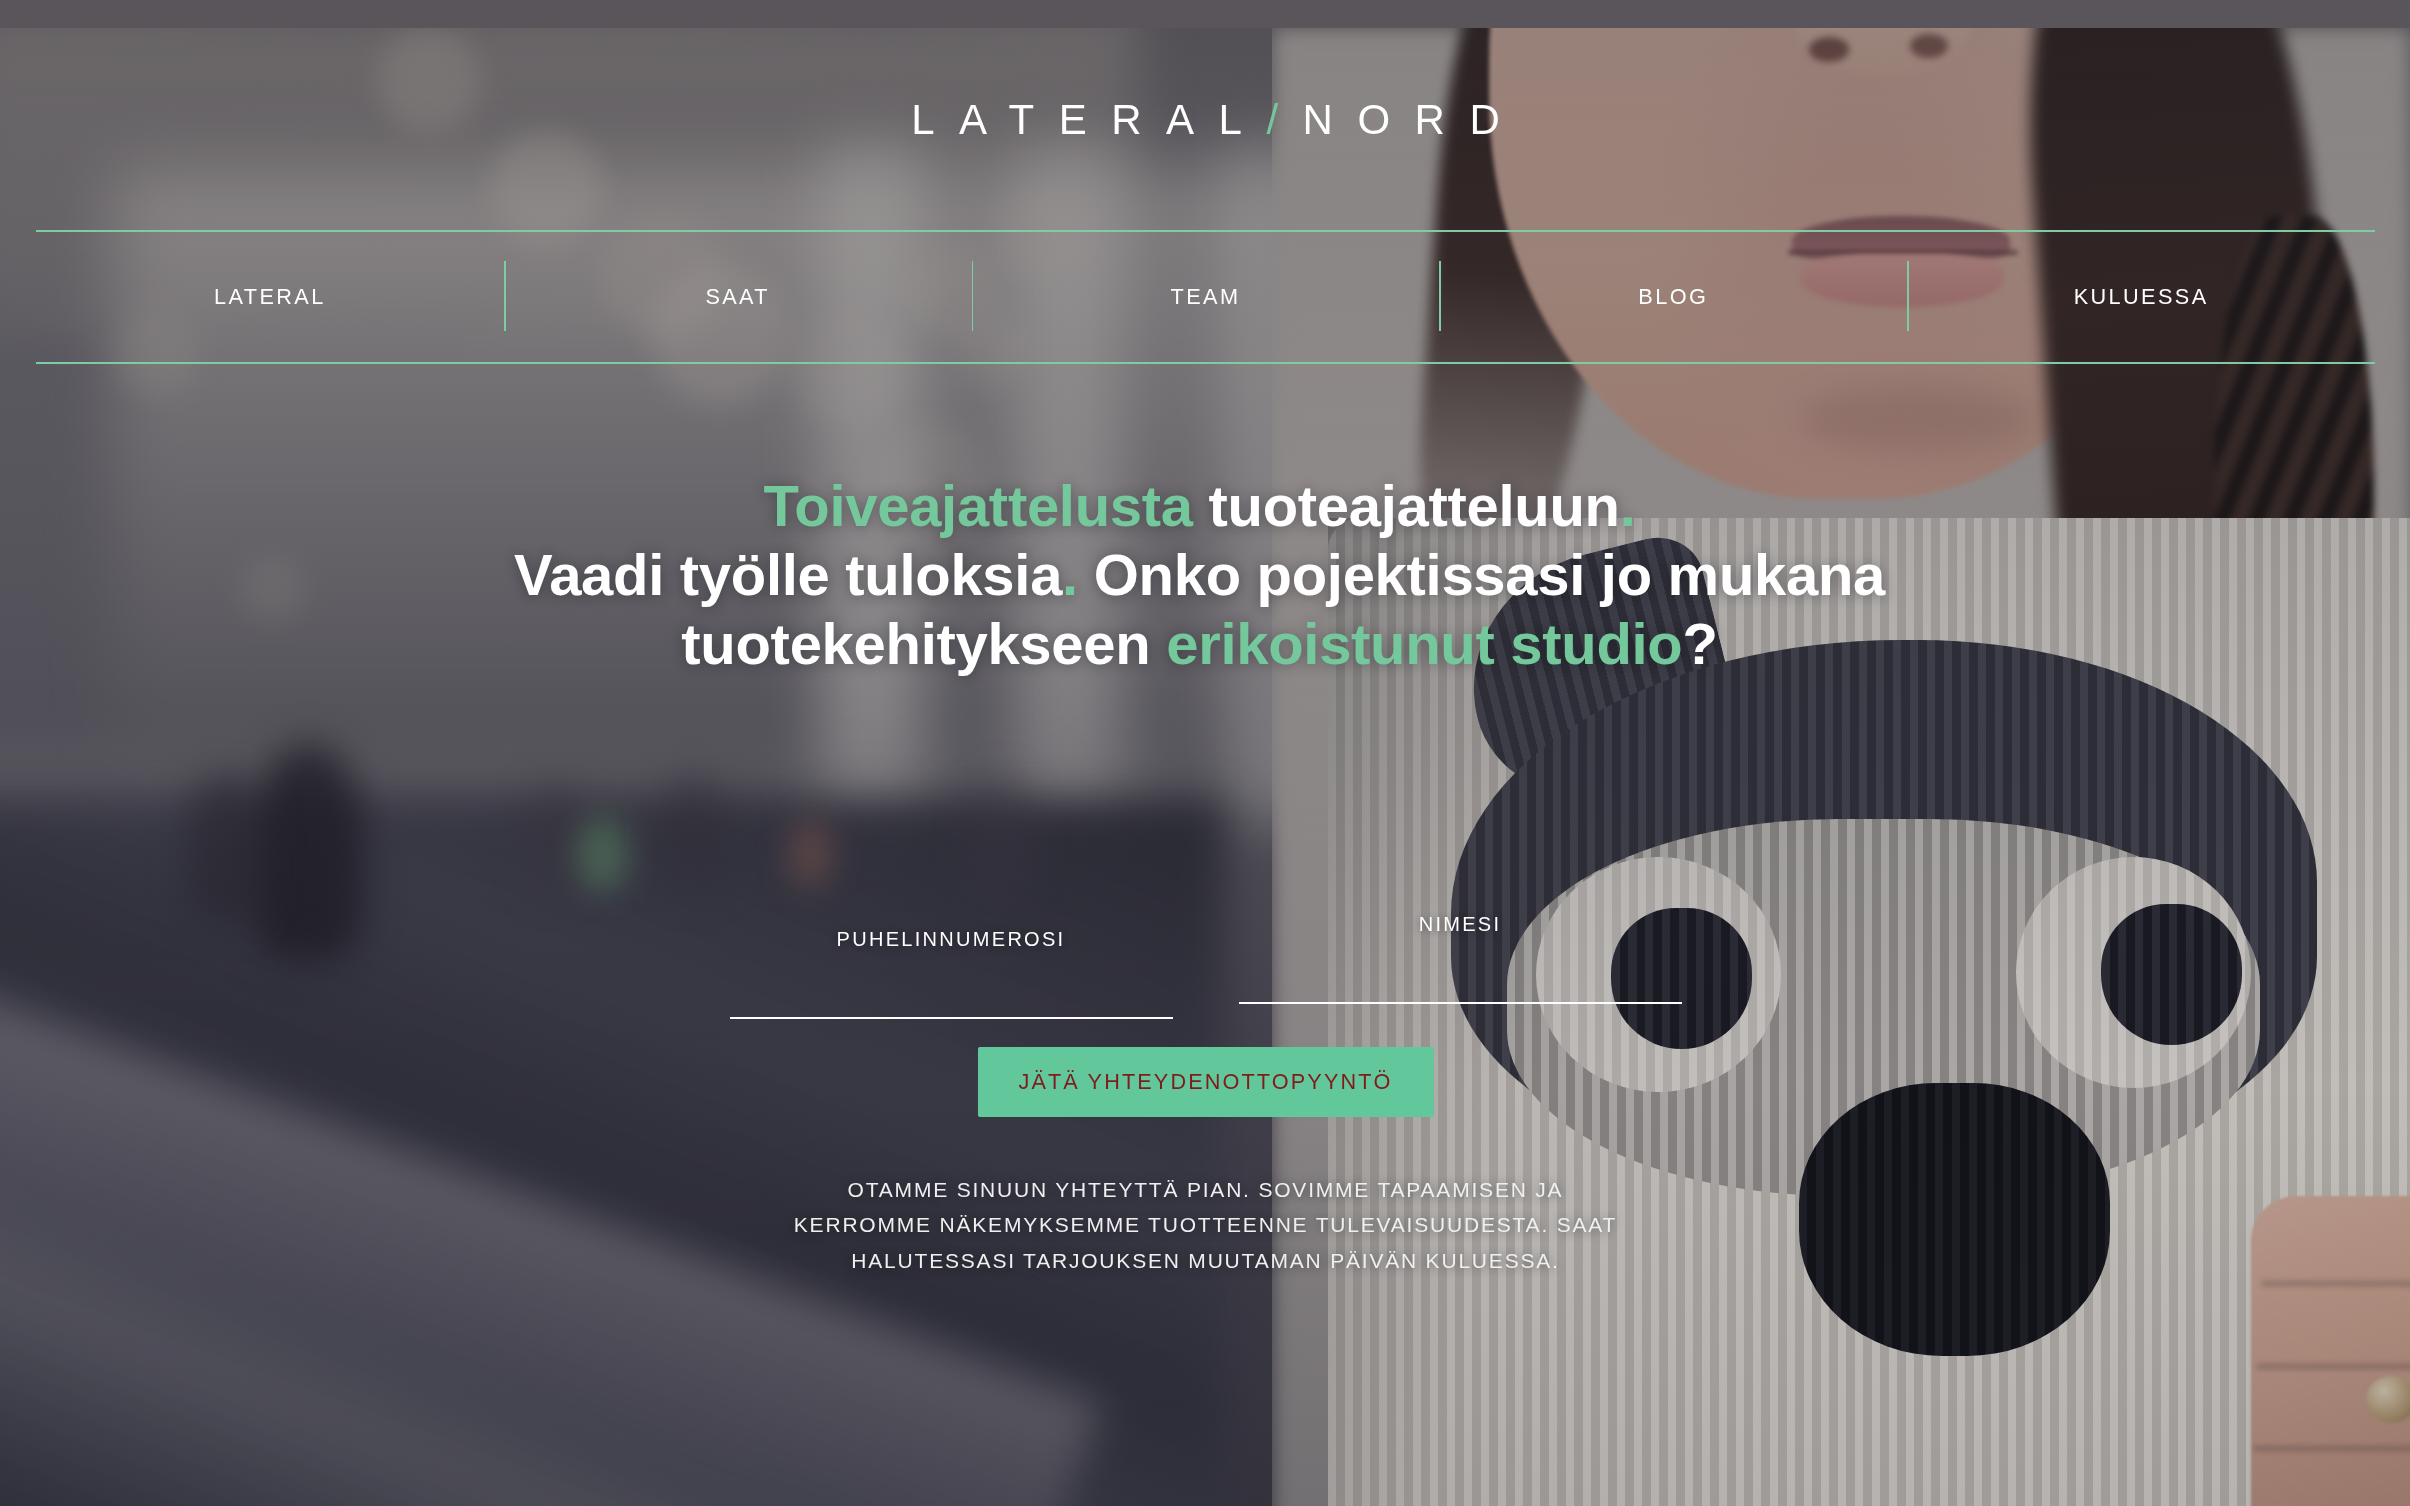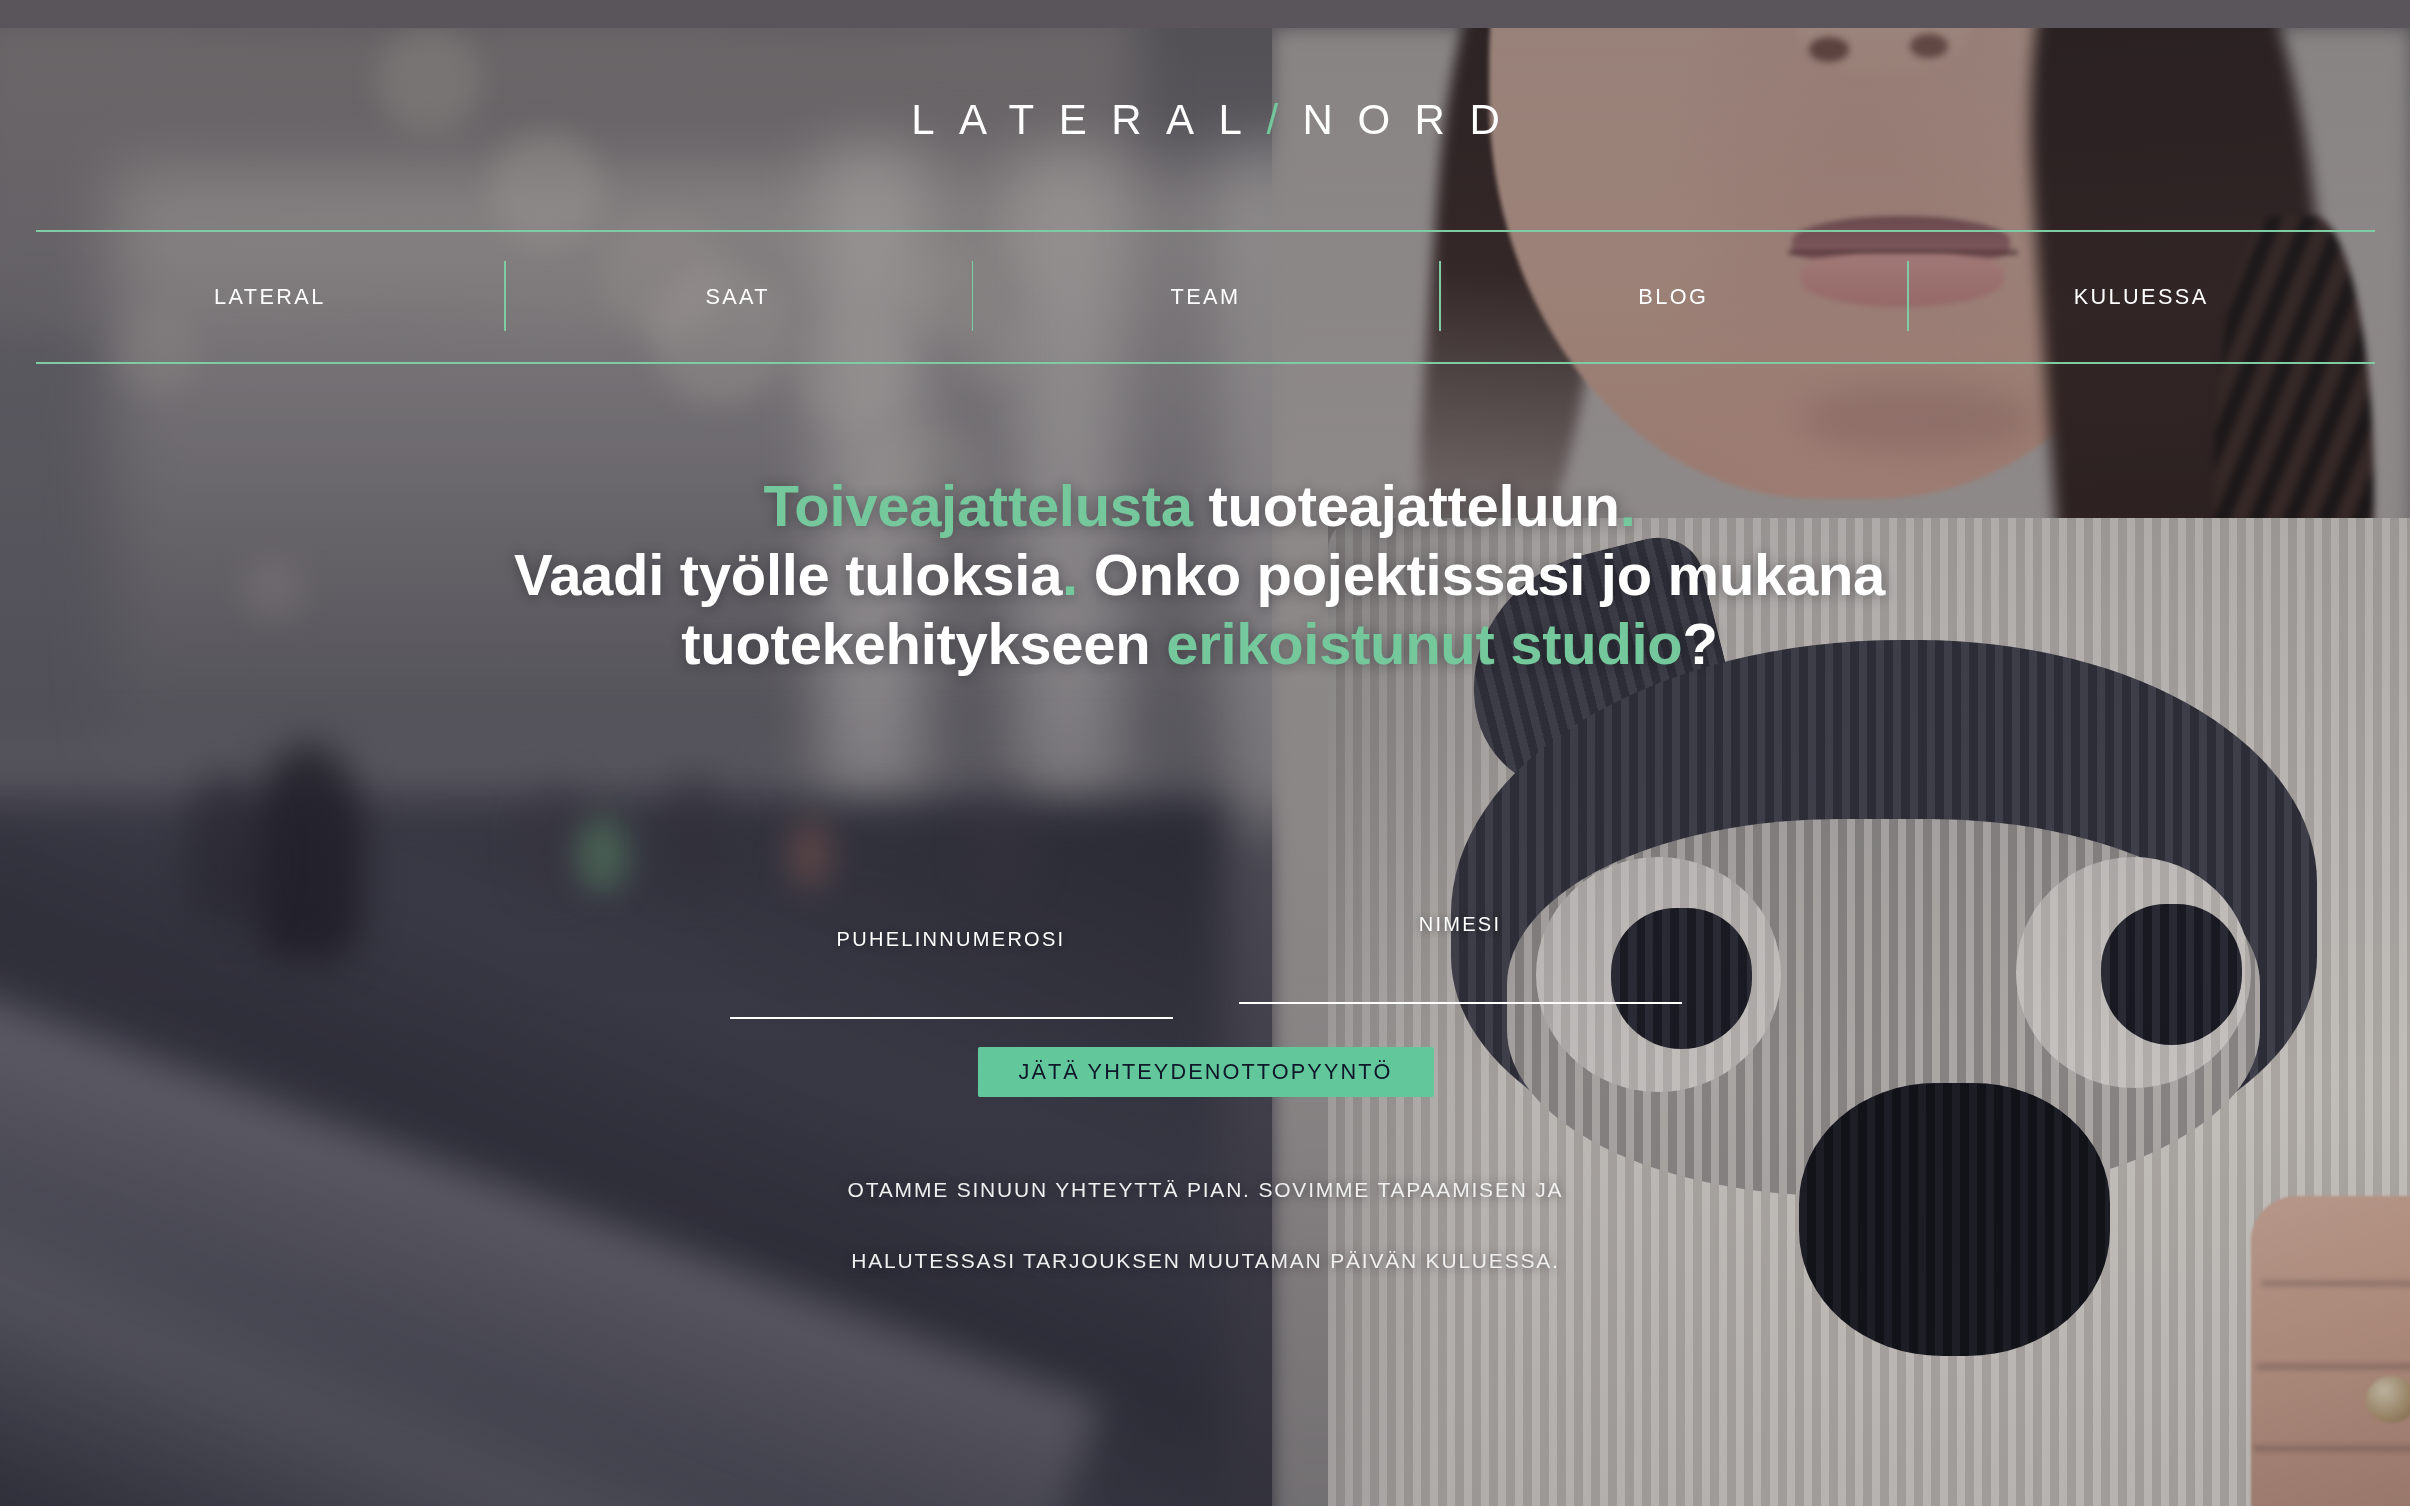--- a/index.html
+++ b/index.html
@@ -307,24 +307,24 @@
     background:transparent; border:none; outline:none;
     border-bottom:2.8px solid #ffffff;
     color:#fff; font-size:21px; text-align:center;
     font-family:"Liberation Sans", sans-serif;
   }
   .field.phone{ padding-top:15px; }
 
   .cta{
     position:absolute; top:1019px; left:50%; transform:translateX(-50%);
     background:#62c79a;
-    color:#0f172a;
+    color:#7f1d1d;
     border:none;
     padding:0 41px;
-    height:50px;
+    height:70px;
     font-size:21.7px;
     letter-spacing:2.1px;
     font-family:"Liberation Sans", sans-serif;
     cursor:pointer;
     border-radius:1.9px;
   }
 
   .note{
     position:absolute; top:1144px; left:0; right:0;
     text-align:center;
@@ -436,19 +436,19 @@
       <div class="field name">
         <span class="lbl">NIMESI</span>
         <input class="input" type="text" placeholder="" style="">
       </div>
     </form>
 
     <button class="cta">JÄTÄ YHTEYDENOTTOPYYNTÖ</button>
 
     <p class="note">
       <span>OTAMME SINUUN YHTEYTTÄ PIAN. SOVIMME TAPAAMISEN JA</span><br>
-      <br>
+      <span>KERROMME NÄKEMYKSEMME TUOTTEENNE TULEVAISUUDESTA. SAAT</span><br>
       <span>HALUTESSASI TARJOUKSEN MUUTAMAN PÄIVÄN KULUESSA.</span>
     </p>
 
   </div>
 </div>
 
 
 </body></html>

